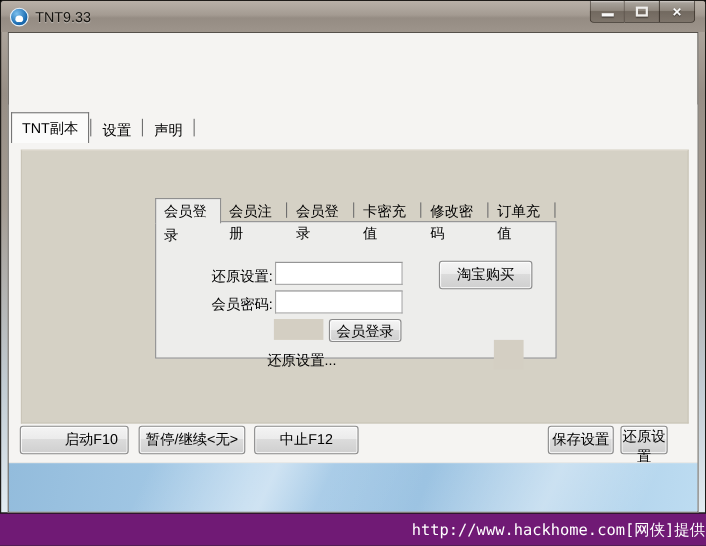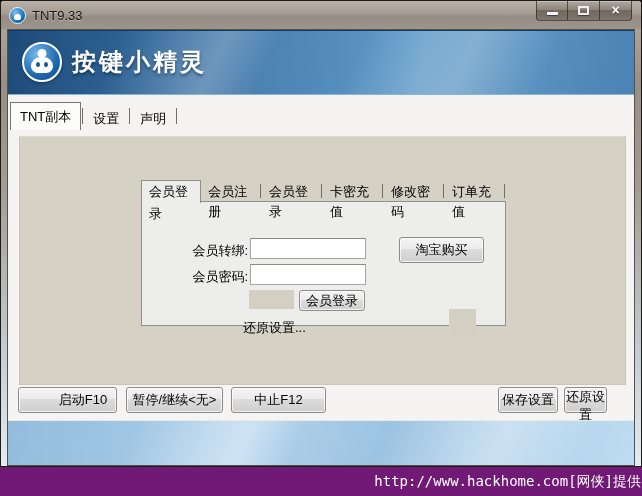--- a/index.html
+++ b/index.html
@@ -136,27 +136,20 @@
         <span class="glyph-box"></span>
       </div>
       <div class="win-btn cls">
         <span class="glyph-x">×</span>
       </div>
     </div>
   </div>
 
   <div class="inner">
 
-    <div class="header">
-      <div class="logo">
-        <span class="m-top"></span>
-        <span class="m-head"></span>
-      </div>
-      <div class="brand">按键小精灵</div>
-    </div>
 
     <div class="body-area">
 
       <div class="main-tabs">
         <span class="tab selected">TNT副本</span>
         <span class="tab-sep"></span>
         <span class="tab">设置</span>
         <span class="tab-sep"></span>
         <span class="tab">声明</span>
         <span class="tab-sep"></span>
@@ -172,21 +165,21 @@
           <span class="mtab">会员登录</span>
           <span class="mtab-sep"></span>
           <span class="mtab">卡密充值</span>
           <span class="mtab-sep"></span>
           <span class="mtab">修改密码</span>
           <span class="mtab-sep"></span>
           <span class="mtab">订单充值</span>
           <span class="mtab-sep"></span>
         </div>
         <div class="group-body">
-          <label class="form-label" style="left:36px; top:40px;">会员转绑:</label>
+          <label class="form-label" style="left:36px; top:40px;">还原设置:</label>
           <input class="txt-input" style="left: 108px; top: 36px;" type="text" value="">
           <button class="btn btn-taobao">淘宝购买</button>
           <label class="form-label" style="left:36px; top:66px;">会员密码:</label>
           <input class="txt-input" style="left: 108px; top: 62px;" type="text" value="">
           <div class="gray-box-1"></div>
           <button class="btn btn-login">会员登录</button>
           <div class="gray-box-2"></div>
           <div class="status-text">还原设置...</div>
         </div>
       </div>

